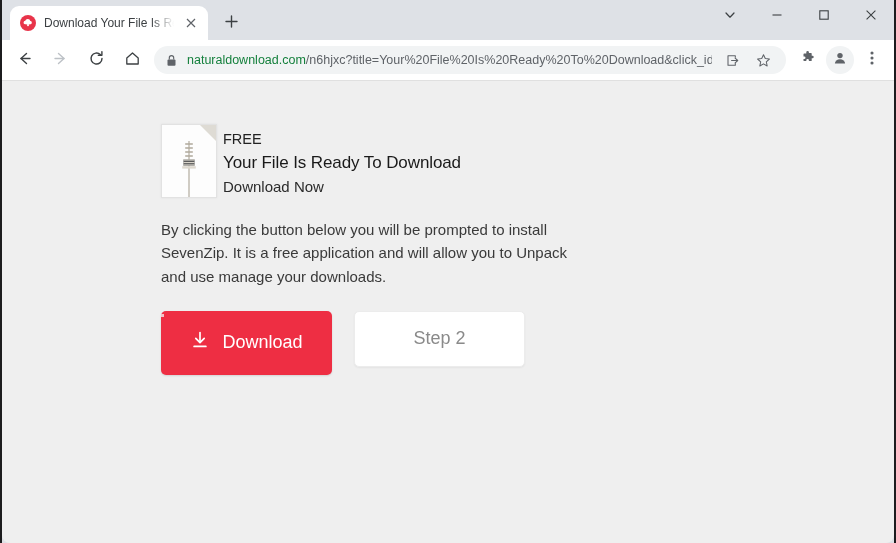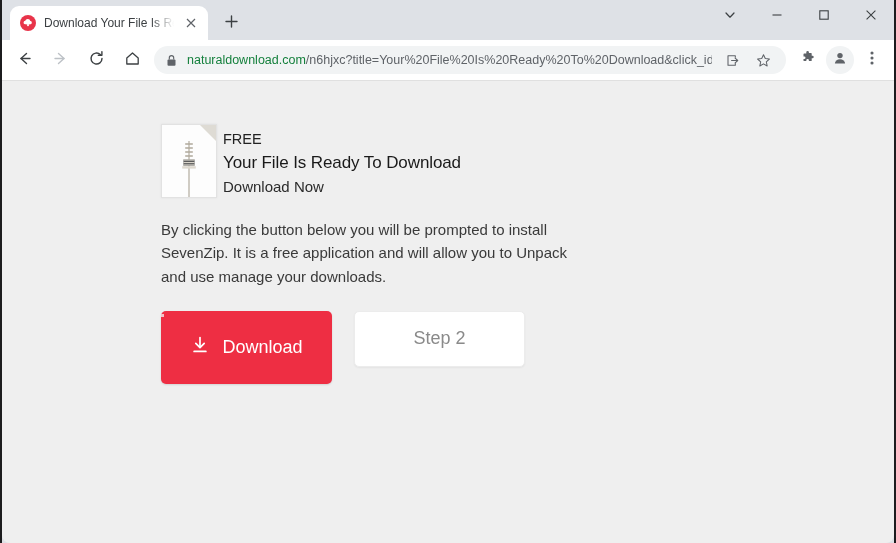--- a/index.html
+++ b/index.html
@@ -211,21 +211,21 @@
     color: #3a3a3a;
     line-height: 1.55;
     max-width: 420px;
   }
   .buttons {
     margin-top: 23px;
     display: flex;
     gap: 22px;
   }
   .btn-download {
-    width: 171px; height: 73px;
+    width: 171px; height: 64px;
     background: #ee2e43;
     border: none;
     border-radius: 5px;
     color: #ffffff;
     font-size: 18px;
     font-family: "Liberation Sans", sans-serif;
     display: flex;
     align-items: center;
     justify-content: center;
     gap: 12px;

